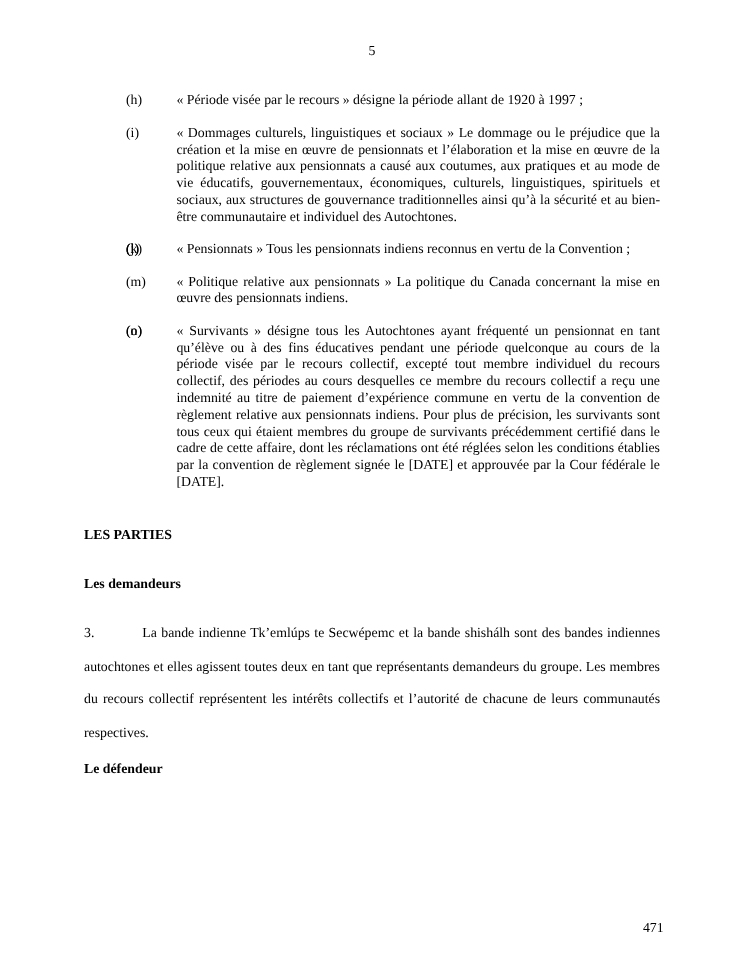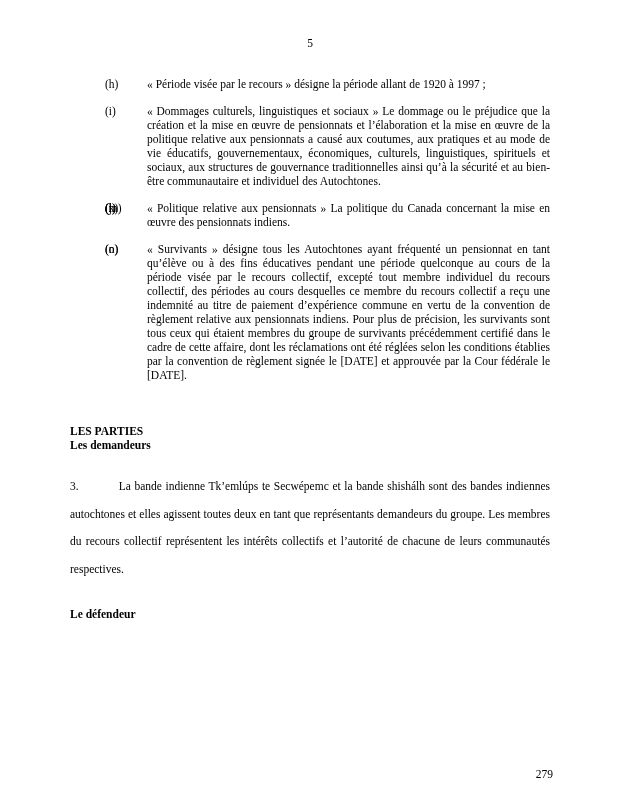--- a/index.html
+++ b/index.html
@@ -29,32 +29,32 @@
   }
   .def-label {
     position: absolute;
     left: 0;
     top: 0;
   }
   .section-heading {
     font-weight: bold;
     margin: 0;
   }
-  .h-parties { margin-top: 42px; }
-  .h-demandeurs { }
+  .h-parties { margin-top: 30px; }
+  .h-demandeurs { margin-top: 27px; }
   .para-3 {
     margin: 21px 0 0 0;
     line-height: 27.5px;
     text-align: justify;
   }
   .tab {
     display: inline-block;
     width: 40px;
   }
-  .h-defendeur { margin-top: 24px; }
+  .h-defendeur { margin-top: 9px; }
   .page-num-bottom {
     position: absolute;
     top: 767px;
     right: 70px;
   }
 </style>
 </head>
 <body>
 
 <div class="page">
@@ -76,20 +76,21 @@
     <div class="def-item">
       <span class="def-label">(j)</span>
     </div>
 
     <div class="def-item">
       <span class="def-label">(k)</span>
     </div>
 
     <div class="def-item">
       <span class="def-label">(l)</span>
+      <span>« Pensionnats » Tous les pensionnats indiens reconnus en vertu de la Convention ;</span>
     </div>
 
     <div class="def-item">
       <span class="def-label">(m)</span>
       <span>« Politique relative aux pensionnats » La politique du Canada concernant la mise en œuvre des pensionnats indiens.</span>
     </div>
 
     <div class="def-item">
       <span class="def-label">(n)</span>
     </div>
@@ -104,15 +105,15 @@
   <p class="section-heading h-parties">LES PARTIES</p>
 
   <p class="section-heading h-demandeurs">Les demandeurs</p>
 
   <p class="para-3">
     <span>3.</span><span class="tab"></span><span>La bande indienne Tk’emlúps te Secwépemc et la bande shishálh sont des bandes indiennes autochtones et elles agissent toutes deux en tant que représentants demandeurs du groupe. Les membres du recours collectif représentent les intérêts collectifs et l’autorité de chacune de leurs communautés respectives.</span>
   </p>
 
   <p class="section-heading h-defendeur">Le défendeur</p>
 
-  <div class="page-num-bottom">279</div>
+  <div class="page-num-bottom">471</div>
 
 </div>
 
 </body></html>

